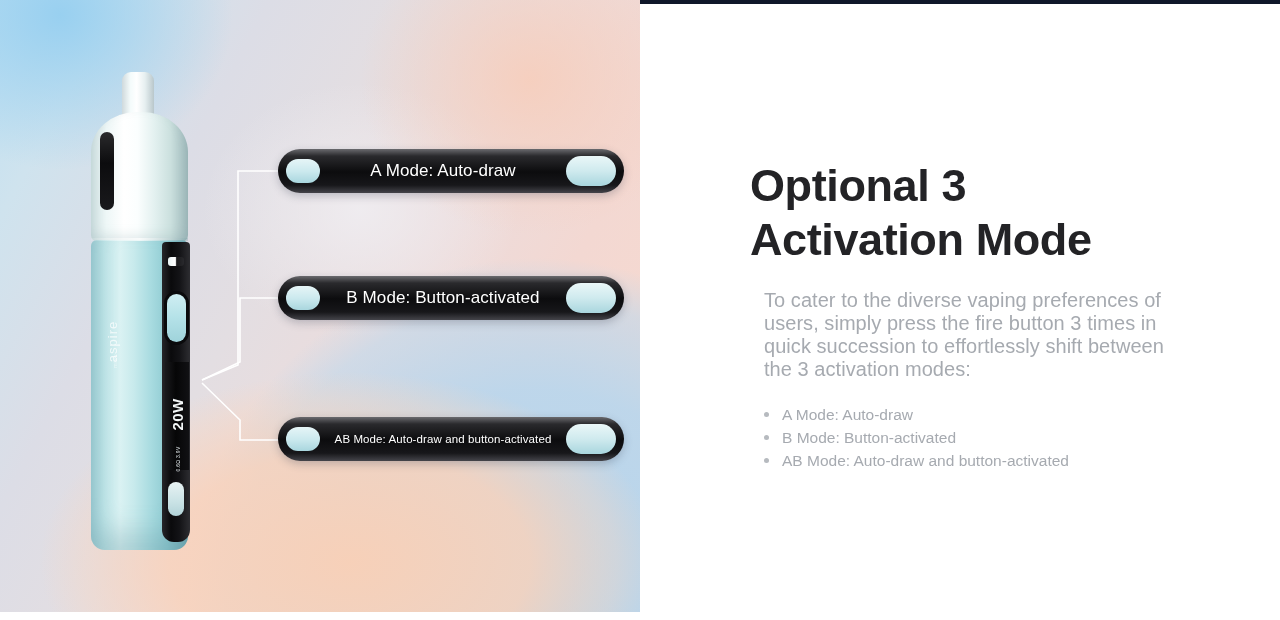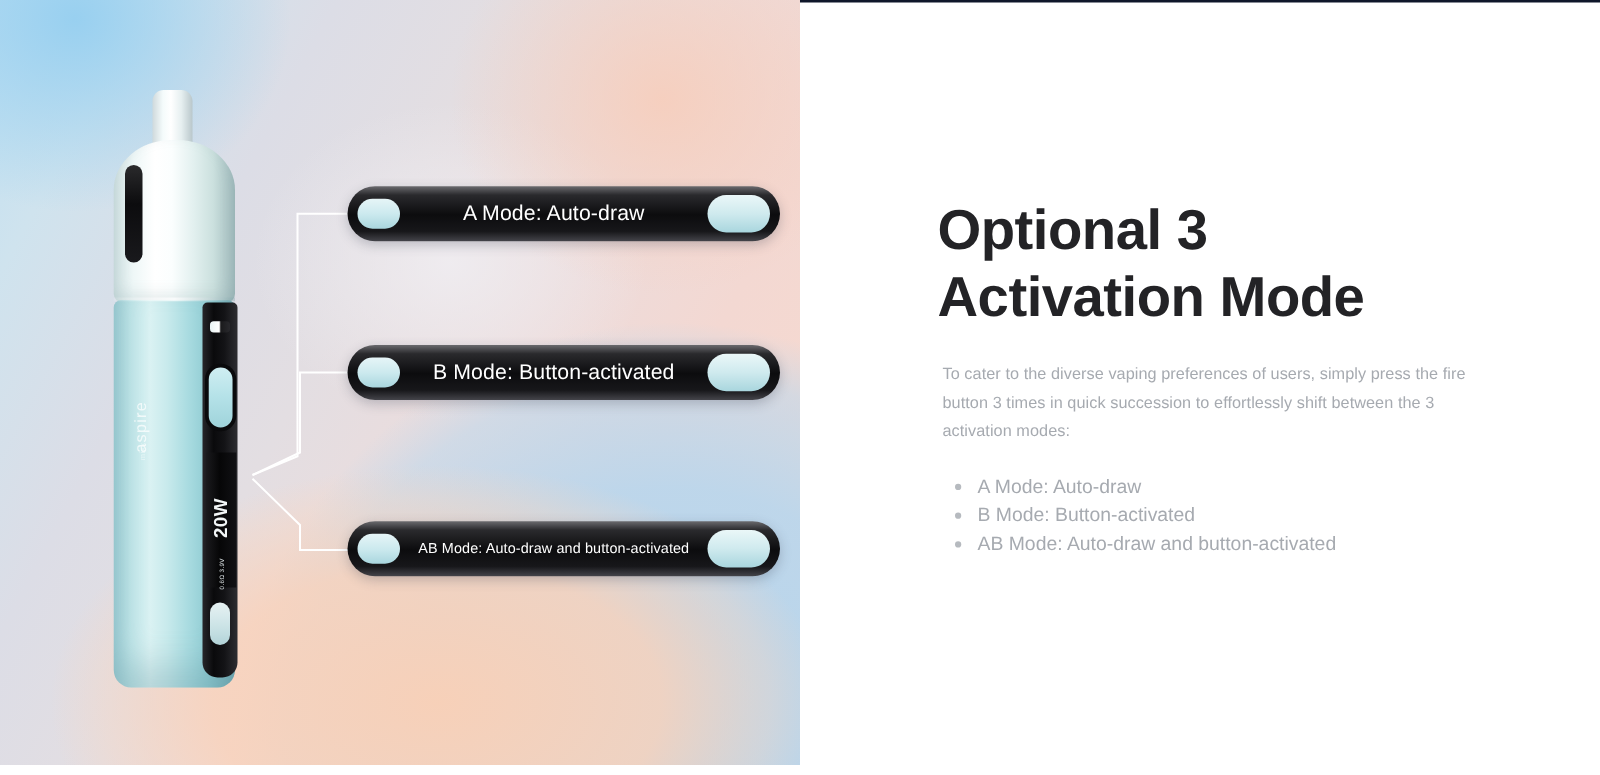--- a/index.html
+++ b/index.html
@@ -262,40 +262,40 @@
   #pill-a   { left: 278px; top: 149px; width: 330px; }
   #pill-b   { left: 278px; top: 276px; width: 330px; }
   #pill-ab  { left: 278px; top: 417px; width: 330px; }
 
   
   .content-panel {
     position: relative;
     flex: 1;
     height: 620px;
     background: #ffffff;
-    border-top: 2px solid #0f172a;
+    border-top: 4px solid #0f172a;
     box-sizing: border-box;
   }
   .content-inner {
     position: absolute;
     left: 110px;
     top: 155px;
     width: 430px;
   }
   .heading {
     margin: 0;
     font-size: 45px;
     line-height: 54px;
     font-weight: bold;
     color: #232326;
     letter-spacing: -0.4px;
   }
   .para {
-    margin: 22px 0 0 4px;
-    font-size: 13px;
+    margin: 22px 0 0 14px;
+    font-size: 20px;
     line-height: 23px;
     color: #a6aab0;
     letter-spacing: 0.05px;
   }
   .mode-list {
     margin: 22px 0 0 0;
     padding: 0 0 0 32px;
     list-style: none;
   }
   .mode-list li {

